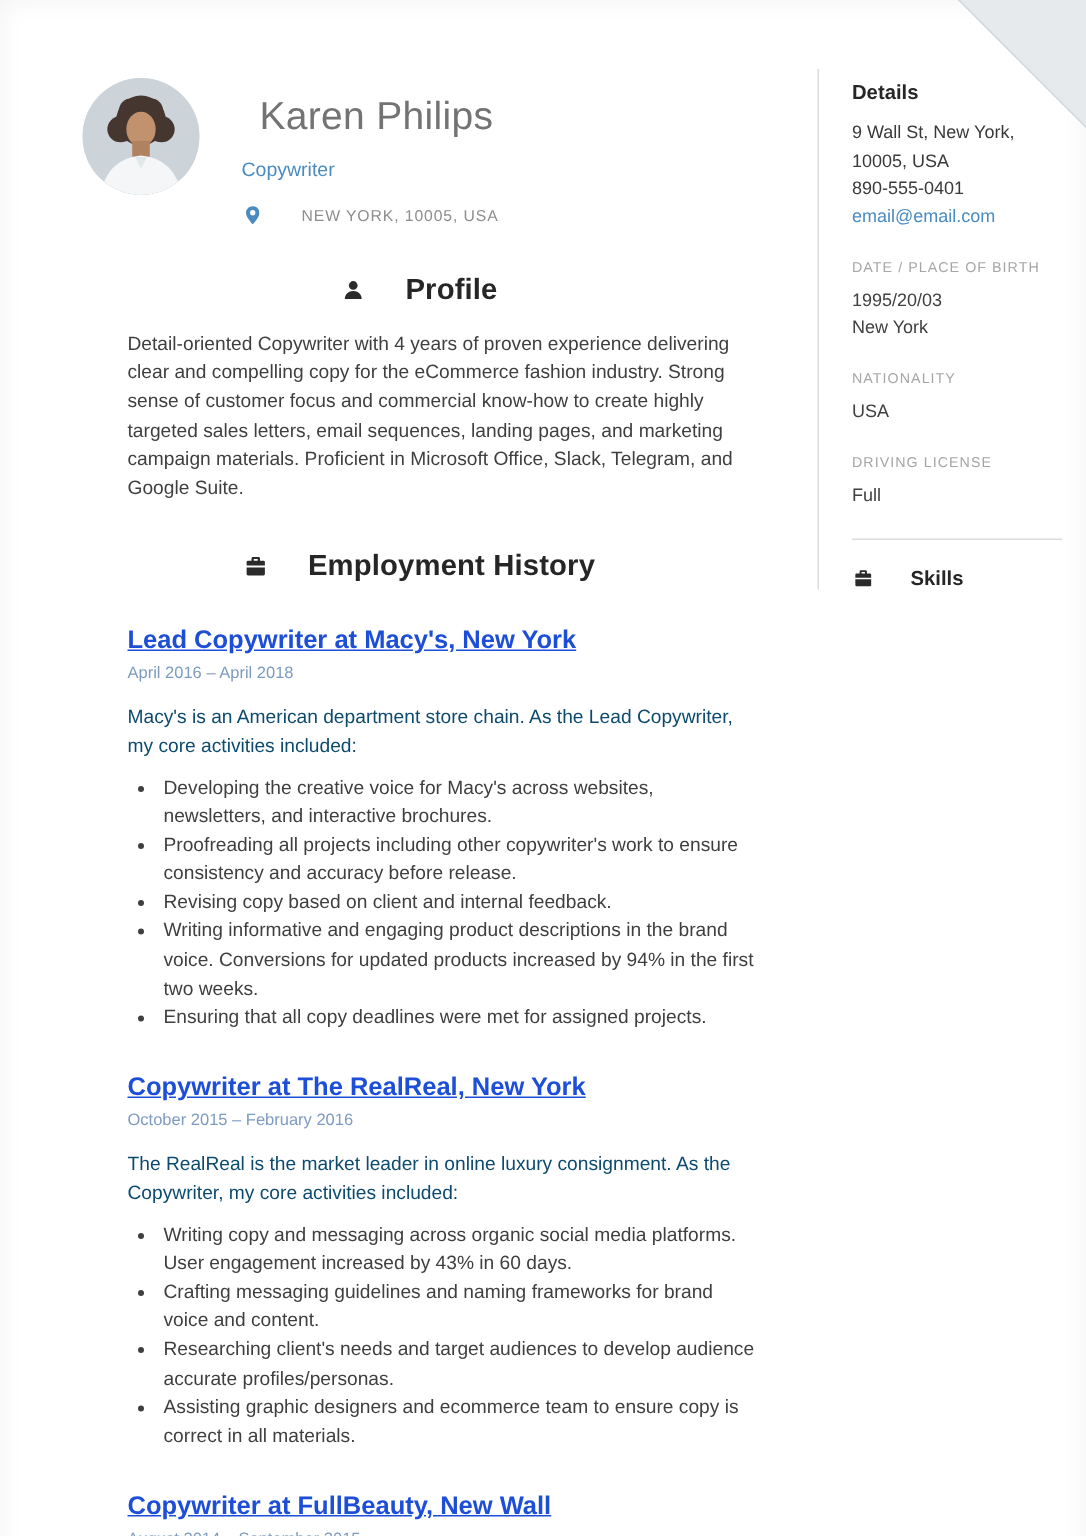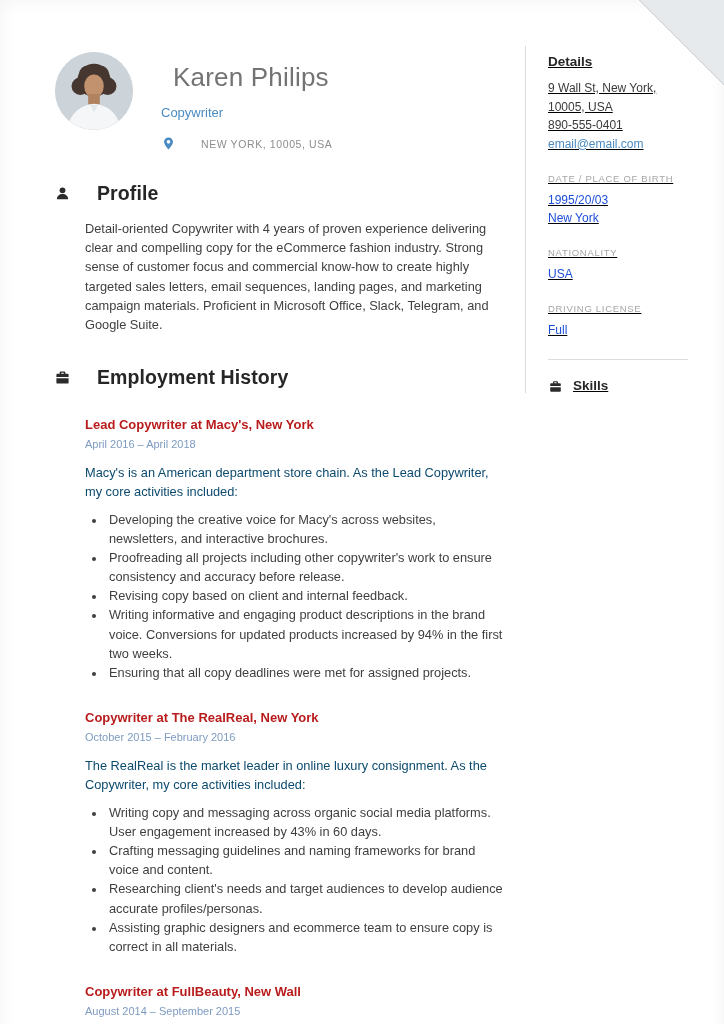--- a/index.html
+++ b/index.html
@@ -43,60 +43,59 @@
     margin: 12px; font-size: 26px; font-weight: 500;
     color: #737373; letter-spacing: 0.2px;
   }
   .person-title { margin-top: 7px; font-size: 13px; color: #4a8bc2; }
   .person-location {
     margin-top: 17px; display: flex; align-items: center; gap: 25px;
     font-size: 10.5px; color: #8d8d8d; letter-spacing: 0.6px;
   }
 
   .sec { position: relative; margin-top: 32px; }
-  .sec-head { display: flex; align-items: center; gap: 27px; }
+  .sec-head { display: flex; align-items: center; gap: 27px; justify-content: center; }
   .sec-head h2 { margin: 0; font-size: 19.5px; font-weight: 700; color: #262626; letter-spacing: 0.1px; }
   .sec-icon { display: inline-flex; width: 15px; justify-content: center; }
 
   .body-text {
     margin: 14px 0 0 30px; width: 420px;
     font-size: 12.8px; line-height: 1.5; color: #3f3f3f;
   }
 
   .jobs { margin-left: 30px; width: 420px; }
   .job { margin-top: 28px; }
-  .job-title { margin: 0; font-size: 13px; font-weight: 700; color: #b91c1c; }
+  .job-title { margin: 0; font-size: 17px; font-weight: 700; color: #1d4ed8; text-decoration: underline; }
   .job-dates { margin-top: 6px; font-size: 11px; color: #7d9bc1; }
   .job-summary { margin: 13px 0 8px 0; font-size: 12.8px; line-height: 1.5; color: #0c4a6e; }
   .job ul { margin: 0; padding: 0 0 0 21px; }
   .job li {
     font-size: 12.8px; line-height: 1.5; color: #3f3f3f;
     padding-left: 3px; margin: 0;
   }
   .job li::marker { color: #3f3f3f; font-size: 12px; }
 
   
   .side-col {
-    margin-left: 20px;
+    margin-left: 40px;
     border-left: 1px solid #dcdcda;
     padding-left: 22px;
     width: 163px; flex: 0 0 163px;
     padding-top: 8px;
-    text-decoration: underline;
-  }
-  .side-head-row { display: flex; align-items: flex-end; gap: 10px; }
+  }
+  .side-head-row { display: flex; align-items: center; gap: 24px; }
   .side-heading { margin: 0; font-size: 13.5px; font-weight: 700; color: #262626; }
   .side-text { margin-top: 10px; font-size: 12px; line-height: 1.55; color: #3a3a3a; }
   .side-text div { margin: 0; }
   .email-link { color: #4a8bc2; text-decoration: none; cursor: pointer; }
   .side-label {
     margin-top: 20px; font-size: 9.5px; color: #a6a6a6;
     letter-spacing: 0.7px; font-weight: 400;
   }
-  .side-value { margin-top: 7px; font-size: 12px; line-height: 1.5; color: #1d4ed8; }
+  .side-value { margin-top: 7px; font-size: 12px; line-height: 1.5; color: #404040; }
   .side-divider { border: none; border-top: 1px solid #dcdcda; margin: 20px 0 18px 0; }
   .skills-list { list-style: none; margin: 12px 0 0 0; padding: 0; }
   .skills-list li { font-size: 12px; line-height: 1.58; color: #3a3a3a; }
 </style>
 </head>
 <body>
 
 <div class="page">
   <div class="corner-fold"></div>
 

